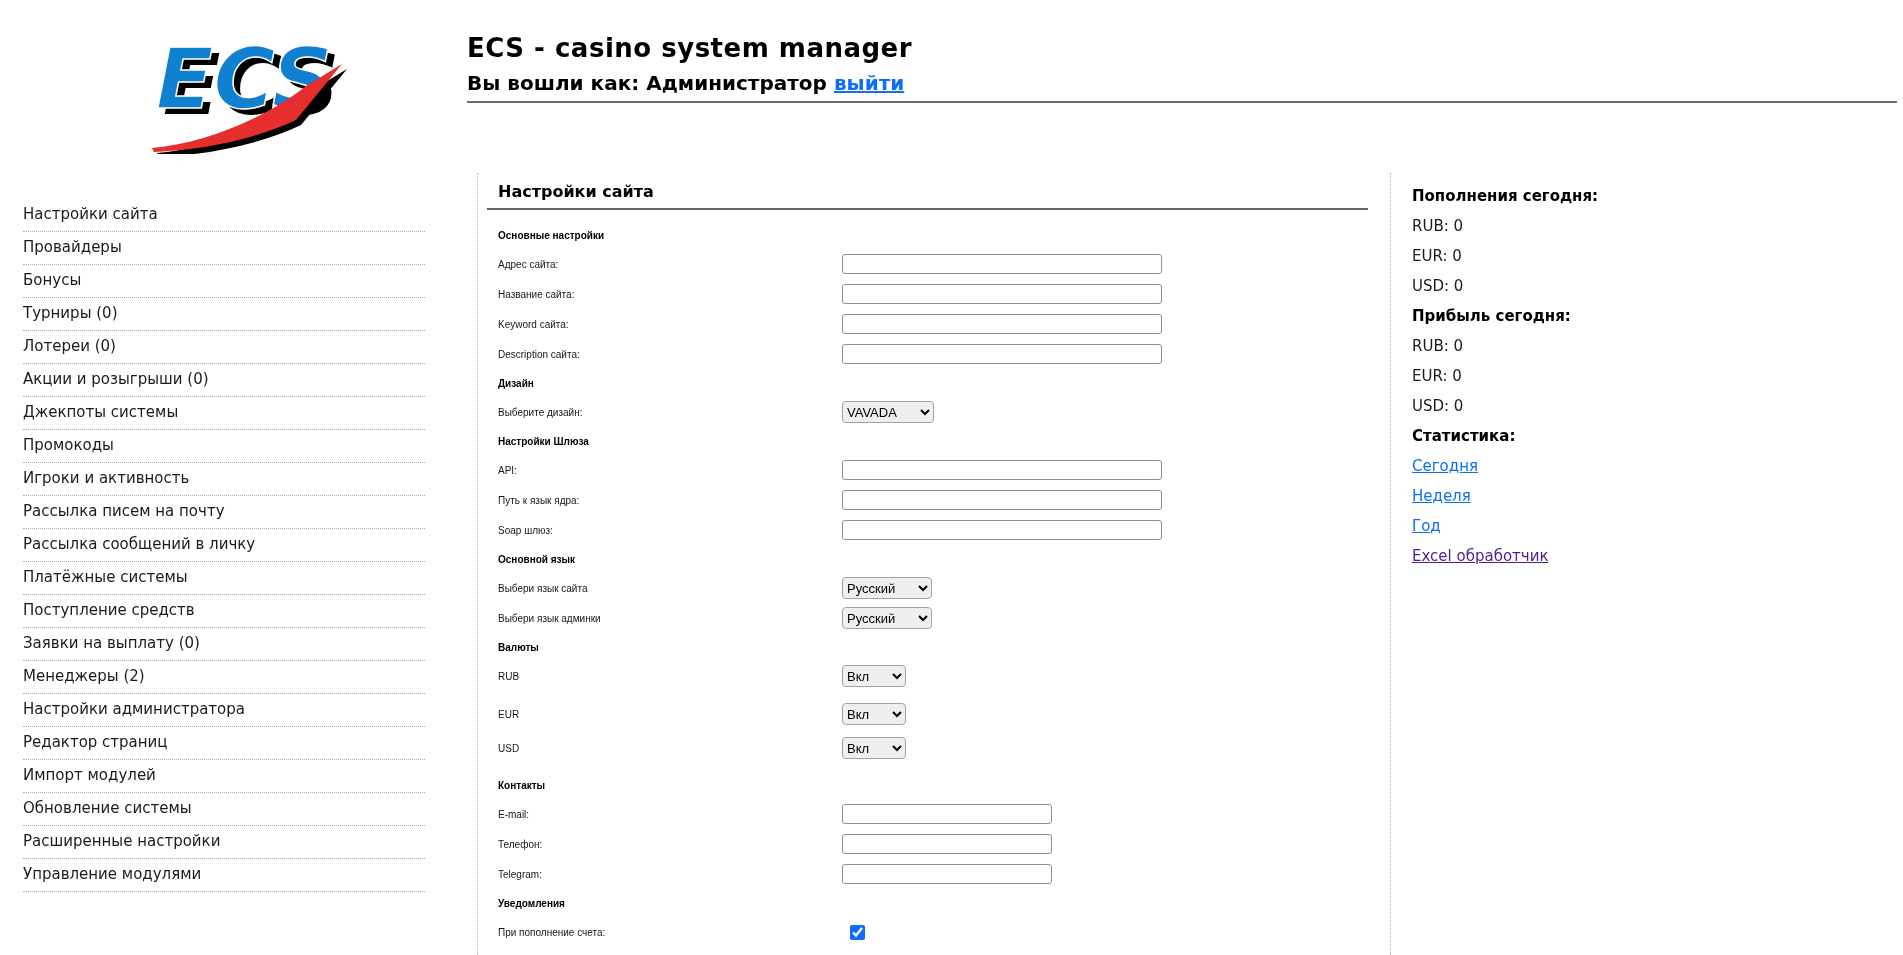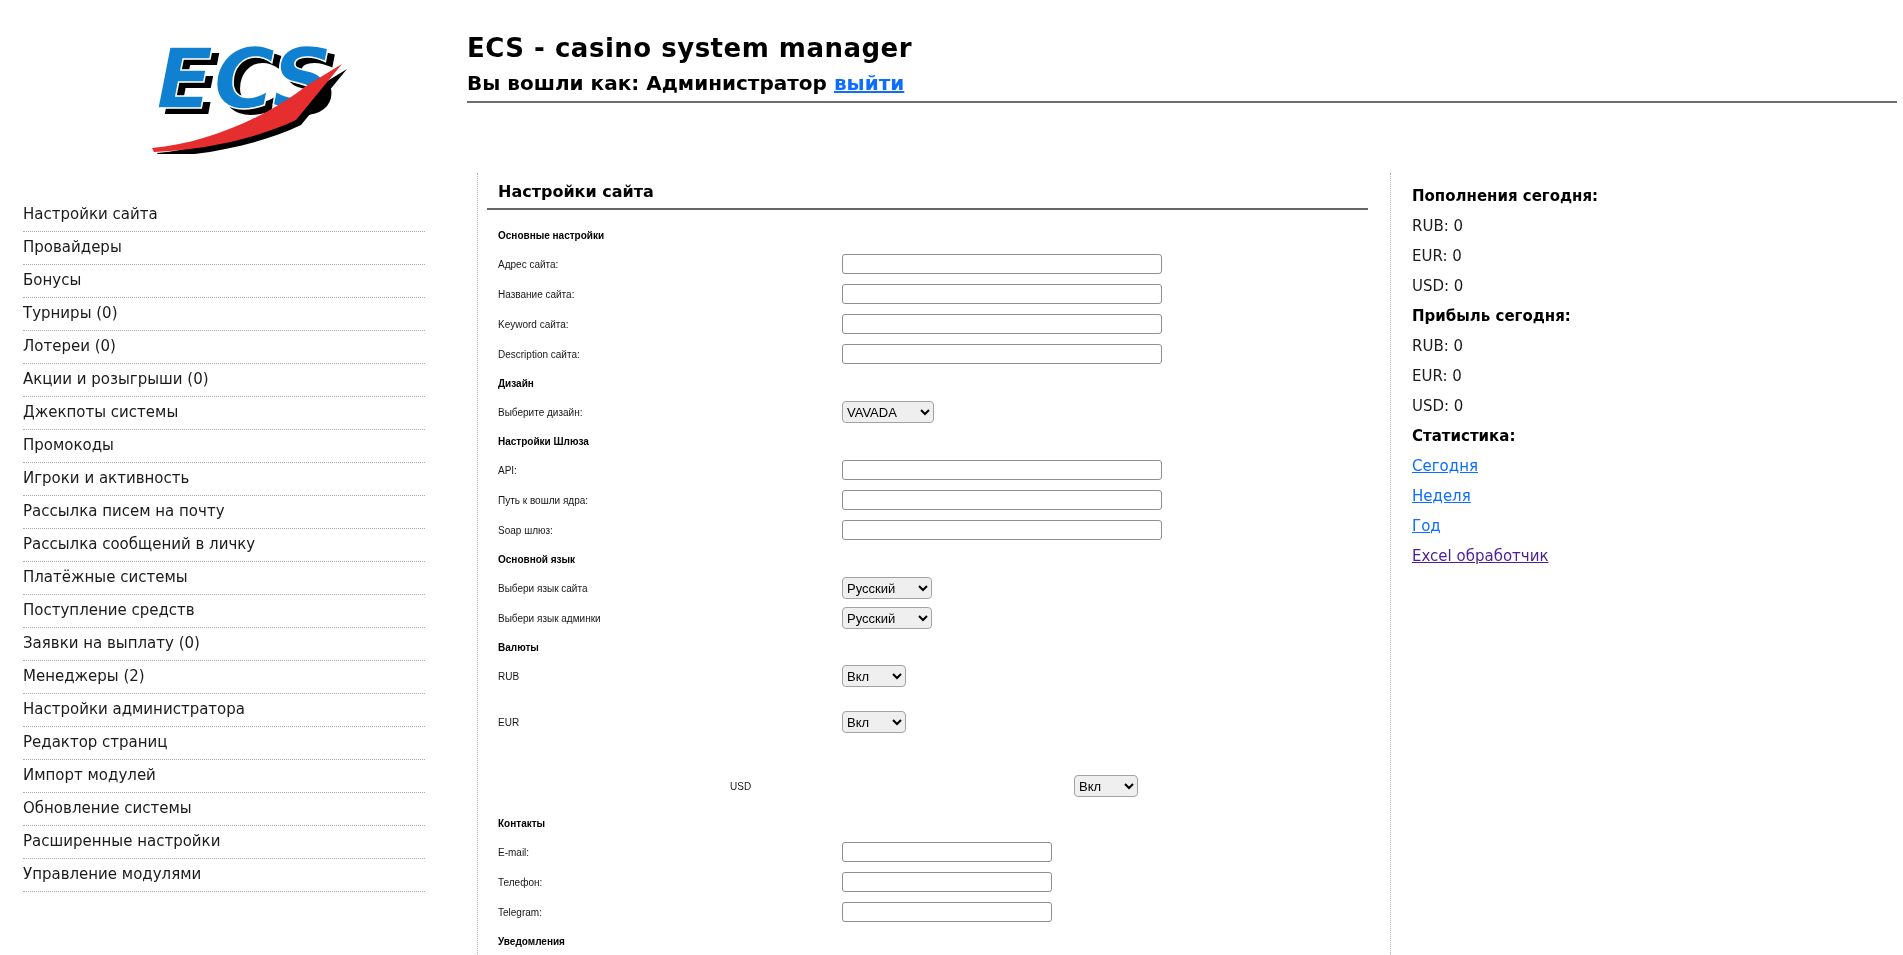--- a/index.html
+++ b/index.html
@@ -35,21 +35,21 @@
   .frow{display:flex;align-items:center;height:30px;}
   .frow.section{height:28px;}
   .frow.section .flabel{font-weight:bold;color:#000;}
   .flabel{width:344px;font-size:10px;color:#161616;white-space:nowrap;}
   .finput{width:320px;height:20px;box-sizing:border-box;border:1px solid #8f8f8f;
           border-radius:3px;padding:0 3px;font-size:13px;background:#fff;}
   .finput.narrow{width:210px;}
   .fselect{height:22px;font-size:13px;background:#efefef;border:1px solid #a3a3a3;
            border-radius:4px;}
   .fcheck{width:15px;height:15px;margin:0 0 0 8px;accent-color:#0d6efd;}
-  .gap8{margin-top:8px;}.gap10{margin-top:16px;}.gap18{margin-top:34px;justify-content:center;}
+  .gap8{margin-top:8px;}.gap10{margin-top:8px;}.gap18{margin-top:4px;}
 
   
   .rightpanel{position:absolute;left:1412px;top:181px;width:460px;
               font-family:"DejaVu Sans",sans-serif;font-size:15px;color:#1b1b1b;}
   .rline{height:30px;display:flex;align-items:center;white-space:nowrap;text-align:right;}
   .rline.title{font-weight:bold;color:#000;}
   .rline a{text-decoration:underline;cursor:pointer;}
 </style>
 </head>
 <body>
@@ -131,21 +131,21 @@
           <select class="fselect" style="width: 92px;"><option>VAVADA</option></select>
         </div>
         <div class="frow section">
           <div class="flabel">Настройки Шлюза</div>
         </div>
         <div class="frow">
           <div class="flabel">API:</div>
           <input type="text" class="finput" style="">
         </div>
         <div class="frow">
-          <div class="flabel">Путь к вошли ядра:</div>
+          <div class="flabel">Путь к язык ядра:</div>
           <input type="text" class="finput" style="">
         </div>
         <div class="frow">
           <div class="flabel">Soap шлюз:</div>
           <input type="text" class="finput" style="">
         </div>
         <div class="frow section">
           <div class="flabel">Основной язык</div>
         </div>
         <div class="frow">

